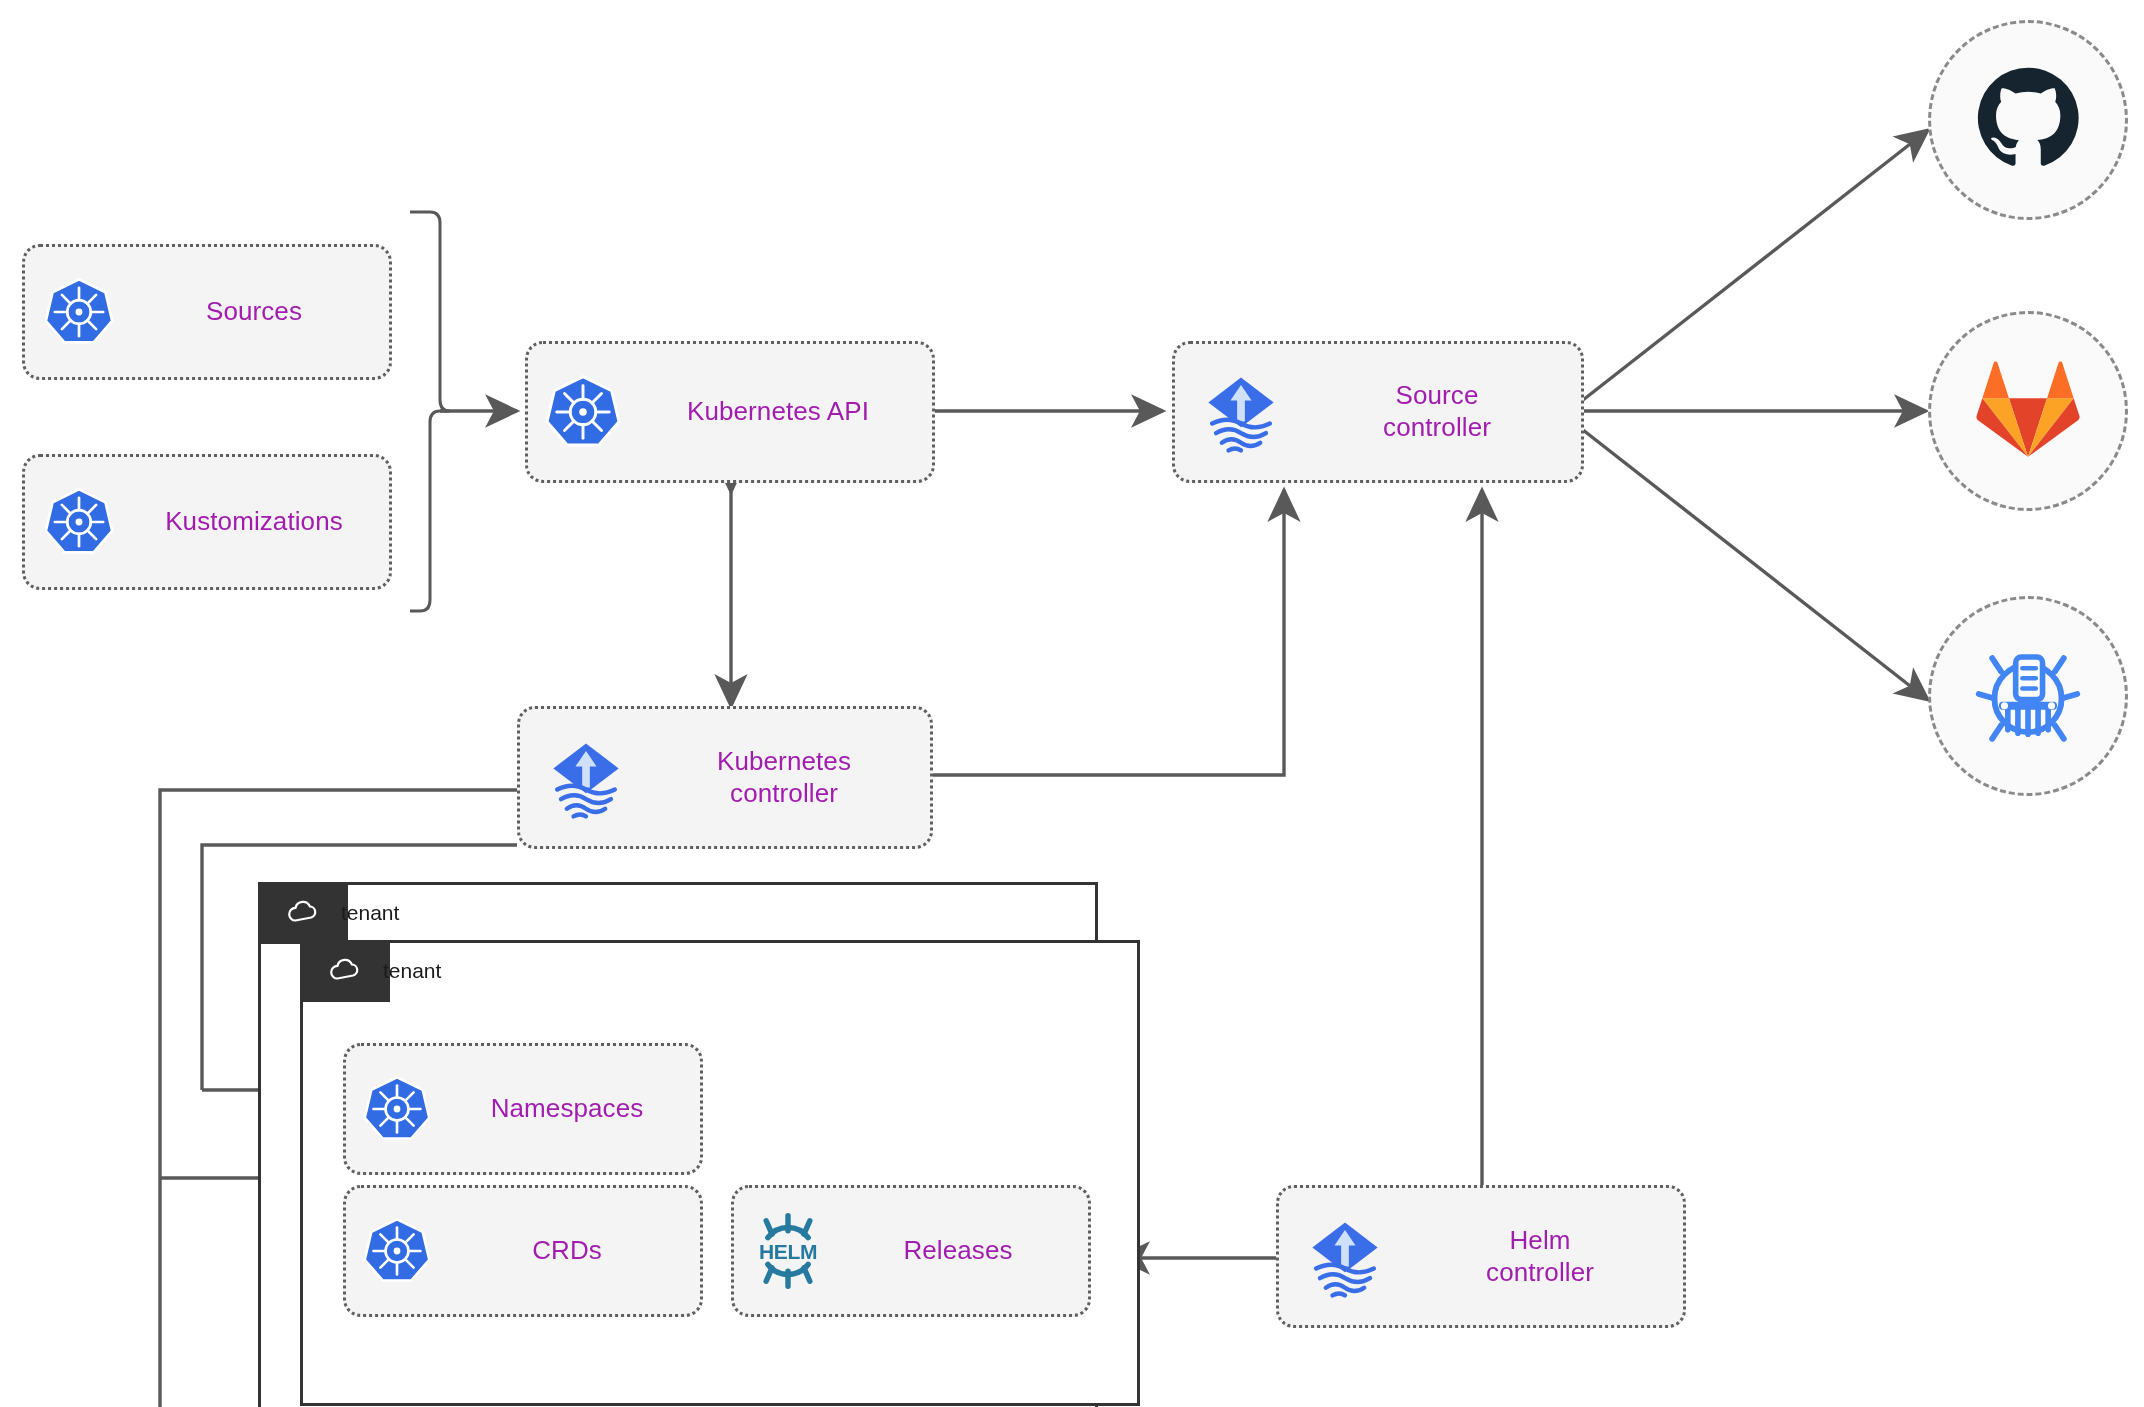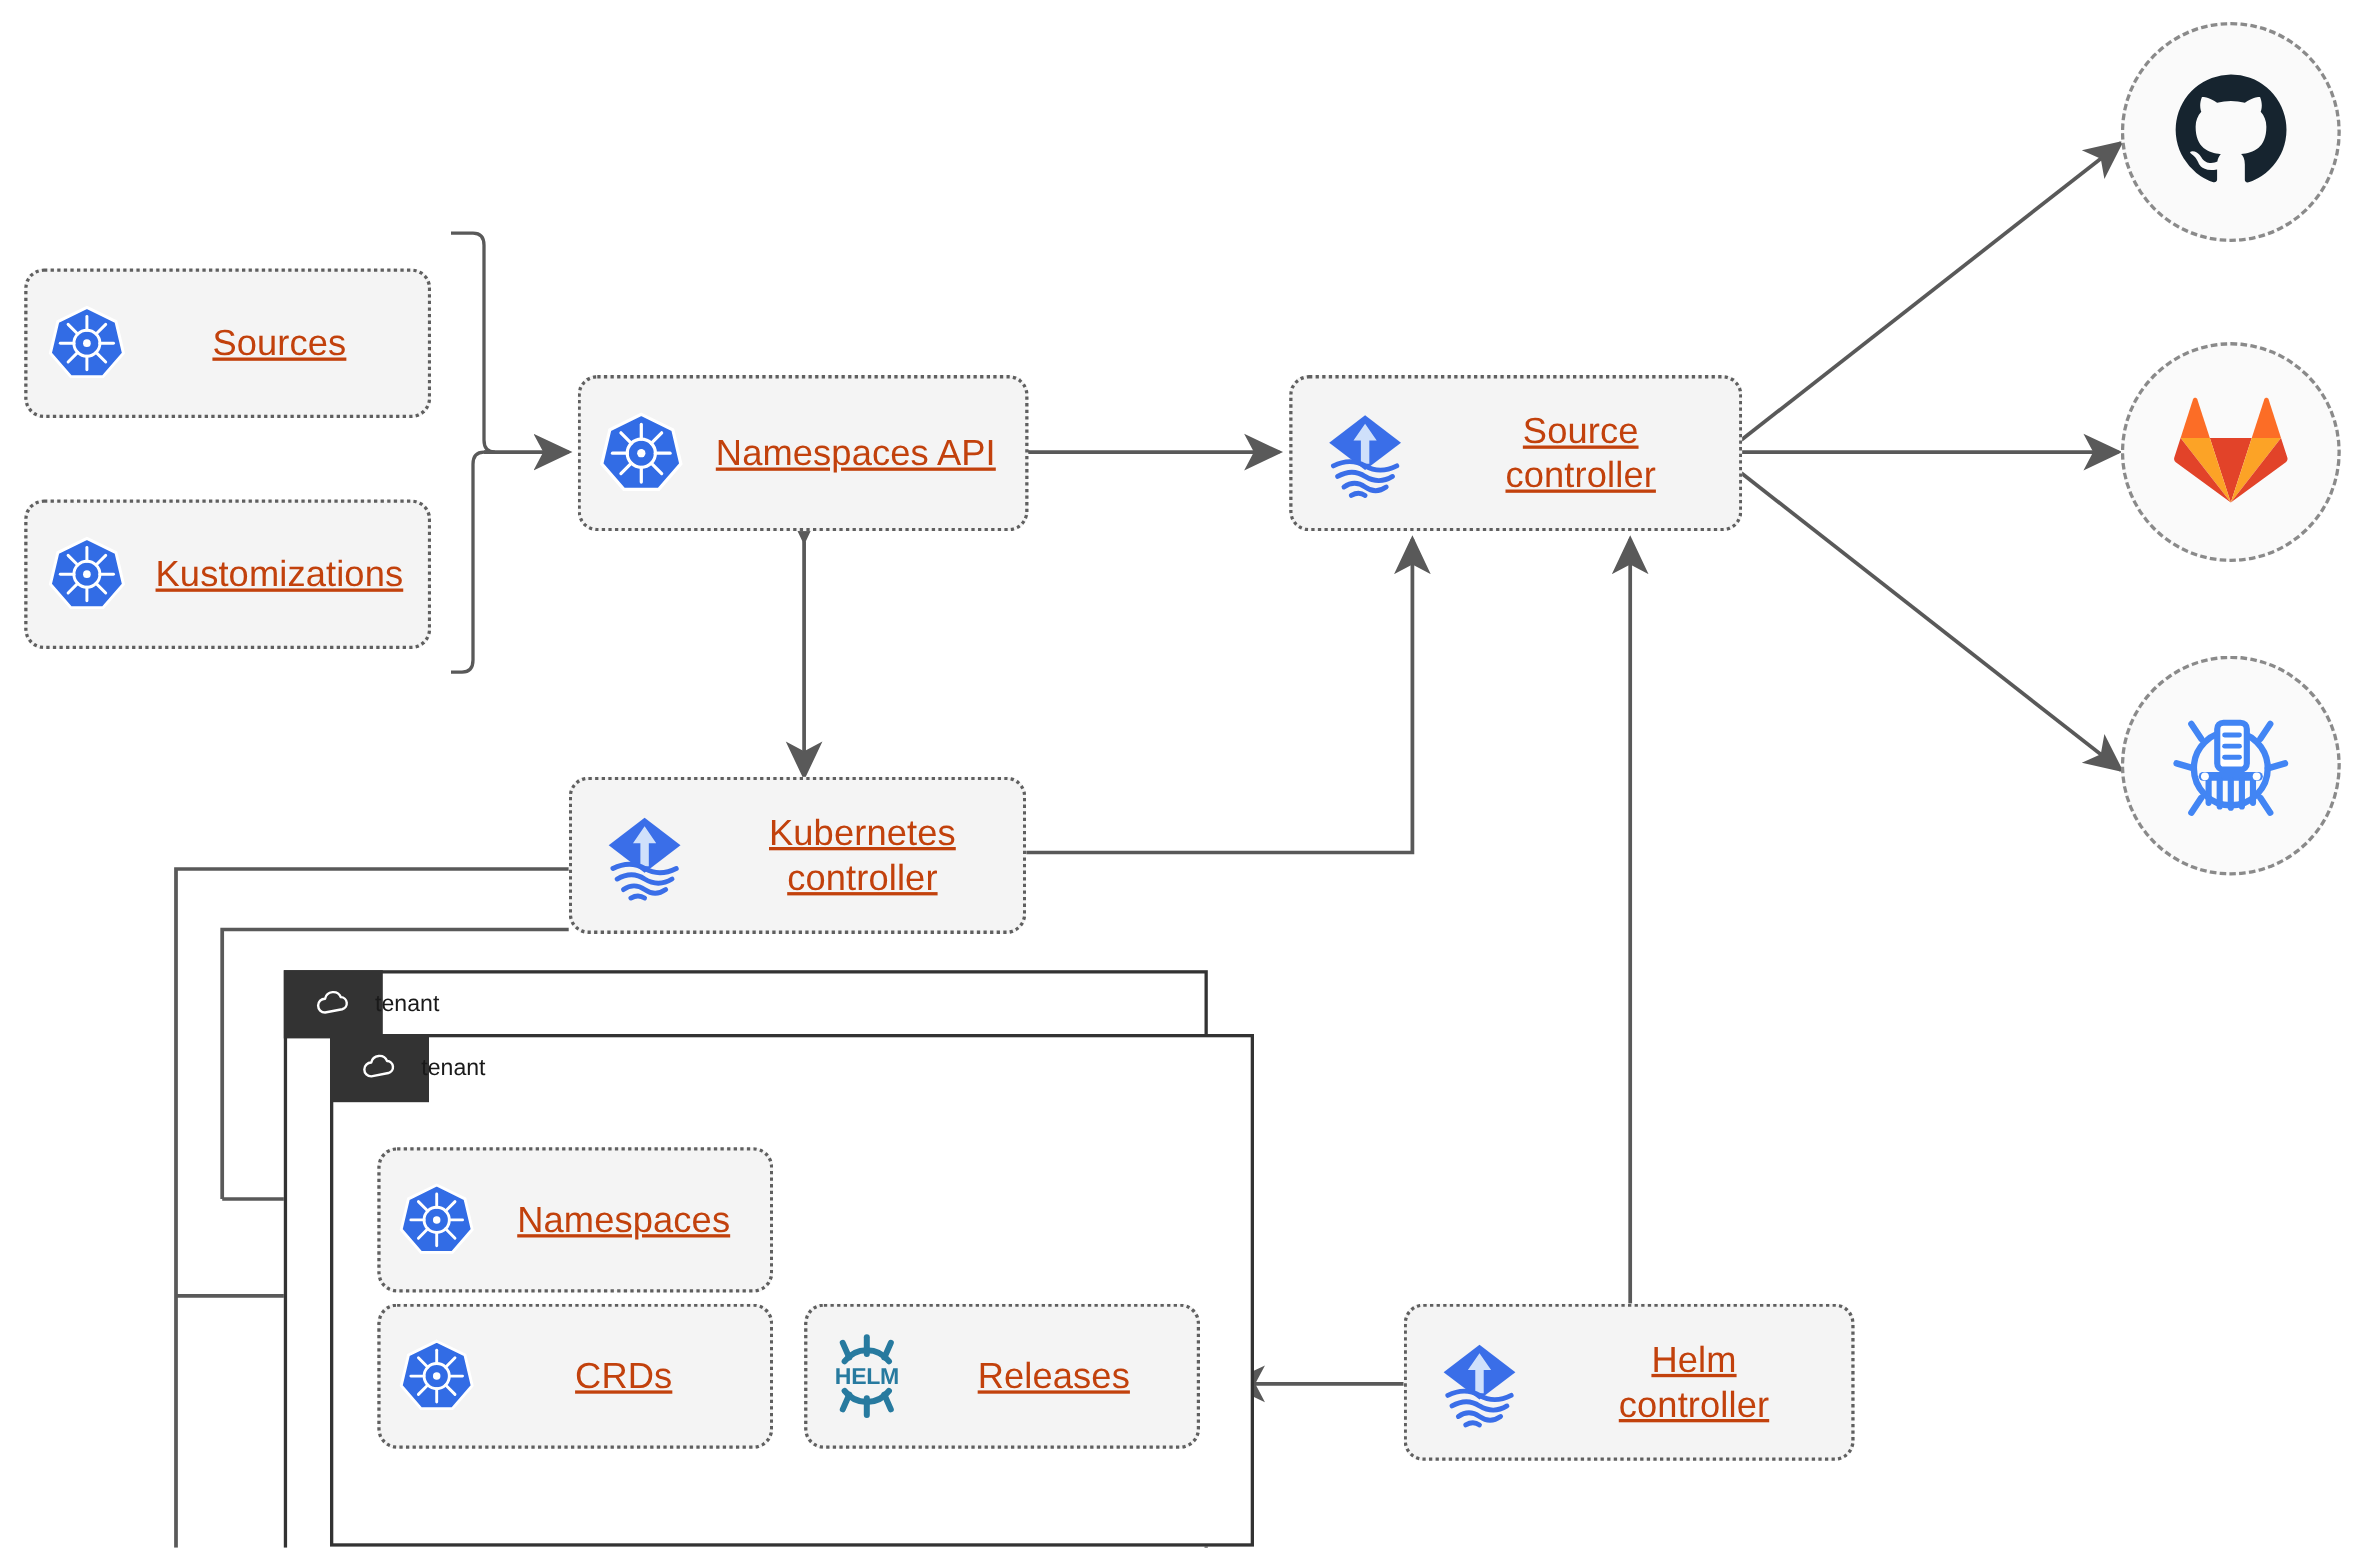--- a/index.html
+++ b/index.html
@@ -11,23 +11,23 @@
   .card{
     position:absolute;
     background:#f4f4f4;
     border:3px dotted #5f5f5f;
     border-radius:18px;
     display:flex;align-items:center;
     box-sizing:border-box;
   }
   .card .ico{flex:0 0 auto;display:flex;align-items:center;justify-content:center;}
   .card .lbl{
-    flex:1 1 auto;text-align:center;color:#c2410c;
-    font-size:33px;line-height:1.22;letter-spacing:.1px;
-    padding-right:14px;white-space:pre-line;text-decoration:underline;
+    flex:1 1 auto;text-align:center;color:#a21caf;
+    font-size:26px;line-height:1.22;letter-spacing:.1px;
+    padding-right:14px;white-space:pre-line;
   }
 
   
   .tenant{
     position:absolute;background:#ffffff;
     border:3px solid #333333;box-sizing:border-box;
   }
   .tenant .tbar{
     position:absolute;left:-3px;top:-3px;
     height:62px;display:flex;align-items:center;
@@ -140,21 +140,21 @@
           <line x1="10.5" y1="32" x2="21.5" y2="32"></line>
             <line x1="42.5" y1="32" x2="53.5" y2="32"></line>
           <line x1="16.8" y1="16.8" x2="24.6" y2="24.6"></line>
             <line x1="39.4" y1="39.4" x2="47.2" y2="47.2"></line>
           <line x1="47.2" y1="16.8" x2="39.4" y2="24.6"></line>
             <line x1="24.6" y1="39.4" x2="16.8" y2="47.2"></line>
         </g>
         <circle cx="32" cy="32" r="3.1" fill="#ffffff"></circle>
       </svg>
     </span>
-    <span class="lbl">Namespaces API</span>
+    <span class="lbl">Kubernetes API</span>
   </div>
 
   <div class="card" style="left:1172px;top:341px;width:412px;height:142px;">
     <span class="ico" style="width:132px;">
       <svg class="flux-svg" width="96" height="96" viewBox="0 0 100 100" aria-hidden="true">
         <polygon points="50,14 84,40 50,66 16,40" fill="#3a6ee8"></polygon>
         <path d="M50,22 L61,38 L54,38 L54,60 L46,60 L46,38 L39,38 Z" fill="#cfe0fb"></path>
         <g stroke="#3a6ee8" stroke-width="4.6" fill="none" stroke-linecap="round">
           <path d="M20,62 Q36,54 50,62 Q64,70 80,62"></path>
           <path d="M24,72 Q38,64 50,72 Q63,80 76,72"></path>

